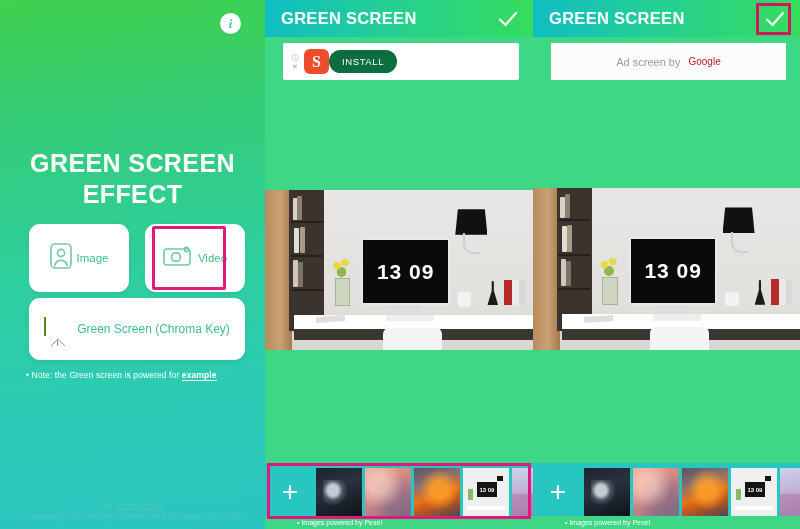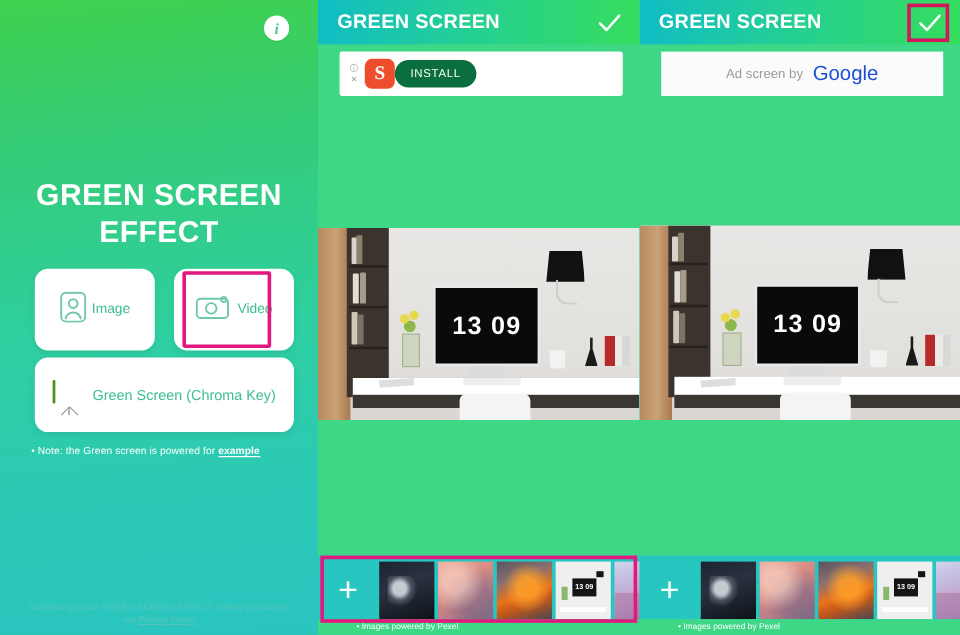--- a/index.html
+++ b/index.html
@@ -127,21 +127,21 @@
   .ad-store{font-size:7.5px;color:#7a7a7a;}
   .ad-install{
     background:#0b6e3f;color:#ffffff;border-radius:13px;
     font-size:9.5px;letter-spacing:.6px;
     padding:6px 13px;flex:none;margin-right:2px;
   }
   .ad-closed{
     background:#fbfbfb;height:37px;display:flex;align-items:center;justify-content:center;
     color:#9a9a9a;font-size:11px;
   }
-  .ad-closed b{color:#1d4ed8;font-weight:normal;font-size:17px;margin-left:8px;}
+  .ad-closed b{color:#b91c1c;font-weight:normal;font-size:10px;margin-left:8px;}
 
   
   .photo{
     position:absolute;left:0;width:100%;
     top:190px;height:160px;
     background:#d9d6d2;overflow:hidden;
   }
   .photo.p3{top:188px;height:162px;}
   .ph-scene{position:absolute;inset:0;}
   .sc-wall{position:absolute;inset:0;background:linear-gradient(180deg,#e9e7e5 0%,#e2e0dd 70%,#d8d5d2 100%);}
@@ -259,24 +259,24 @@
         </span>
         <span class="card-label wide">Green Screen (Chroma Key)</span>
       </div>
     </div>
 
     <div class="note">
       <span>• Note: the Green screen is powered for </span><span class="ex">example</span>
     </div>
 
     <div class="footer-note">
-      <div>Continuing to use GREEN SCREEN EFFECT means you accept</div>
       <div>
         <span>our </span><span class="lnk">Privacy Policy</span>
       </div>
+      <div>Continuing to use GREEN SCREEN EFFECT means you accept</div>
     </div>
   </div>
 
   <div class="panel-phone">
 
     <div class="ph-header">
       <span class="ph-title">GREEN SCREEN</span>
       <span class="check">
         <svg width="22" height="22" viewBox="0 0 22 22">
           <path d="M3 11.5 L8.5 17 L19 5" fill="none" stroke="#ffffff" stroke-width="2.1" stroke-linecap="round" stroke-linejoin="round"></path>

